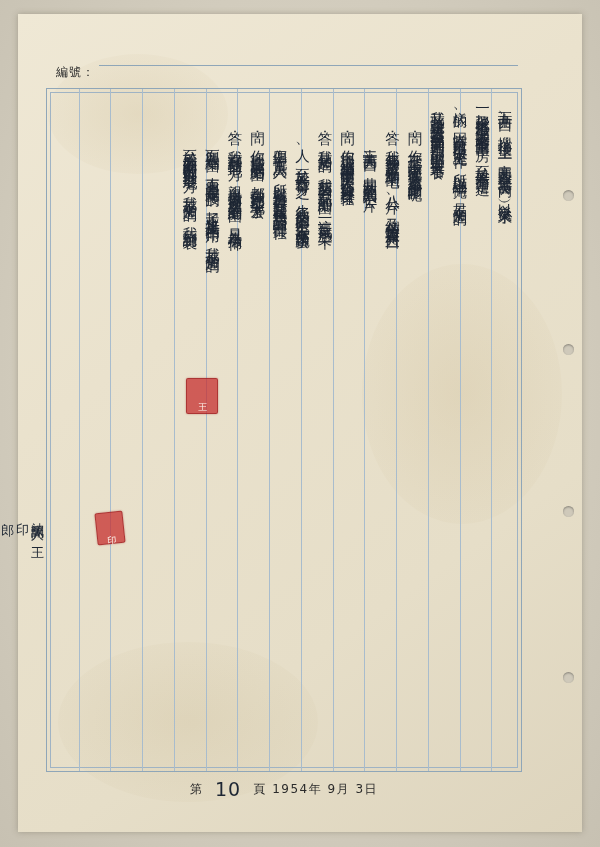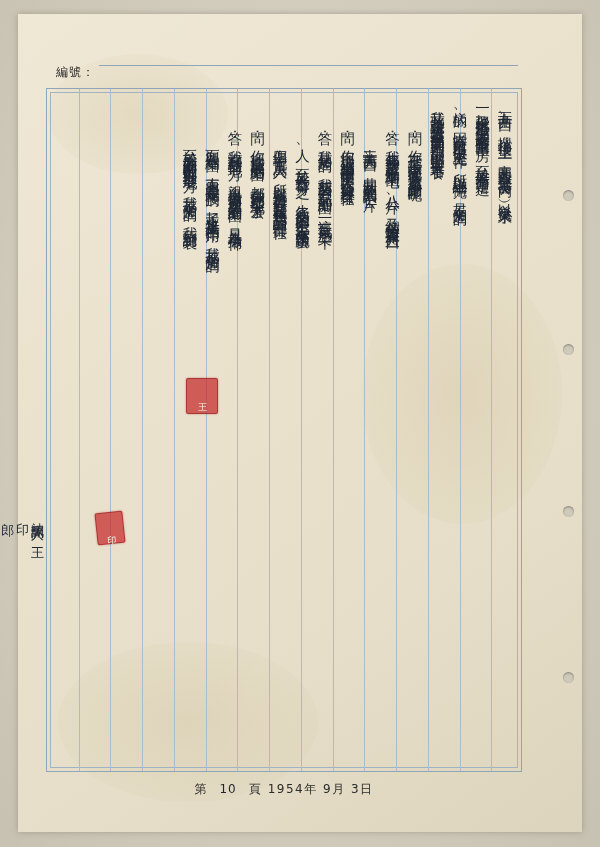--- a/index.html
+++ b/index.html
@@ -213,21 +213,21 @@
     align-items: center;
     justify-content: center;
     gap: 6px;
     font-family: "DejaVu Sans", sans-serif;
     font-size: 12px;
     color: #2b2b2b;
     letter-spacing: 1px;
   }
   #footer .fnum {
     color: #1d2633;
-    font-size: 12px;
+    font-size: 19px;
     padding: 0 6px;
   }
   #footer .fdate {
     letter-spacing: 1.5px;
     text-align: right;
   }
   #footer .fpart { white-space: nowrap; }
 </style>
 </head>
 <body>

